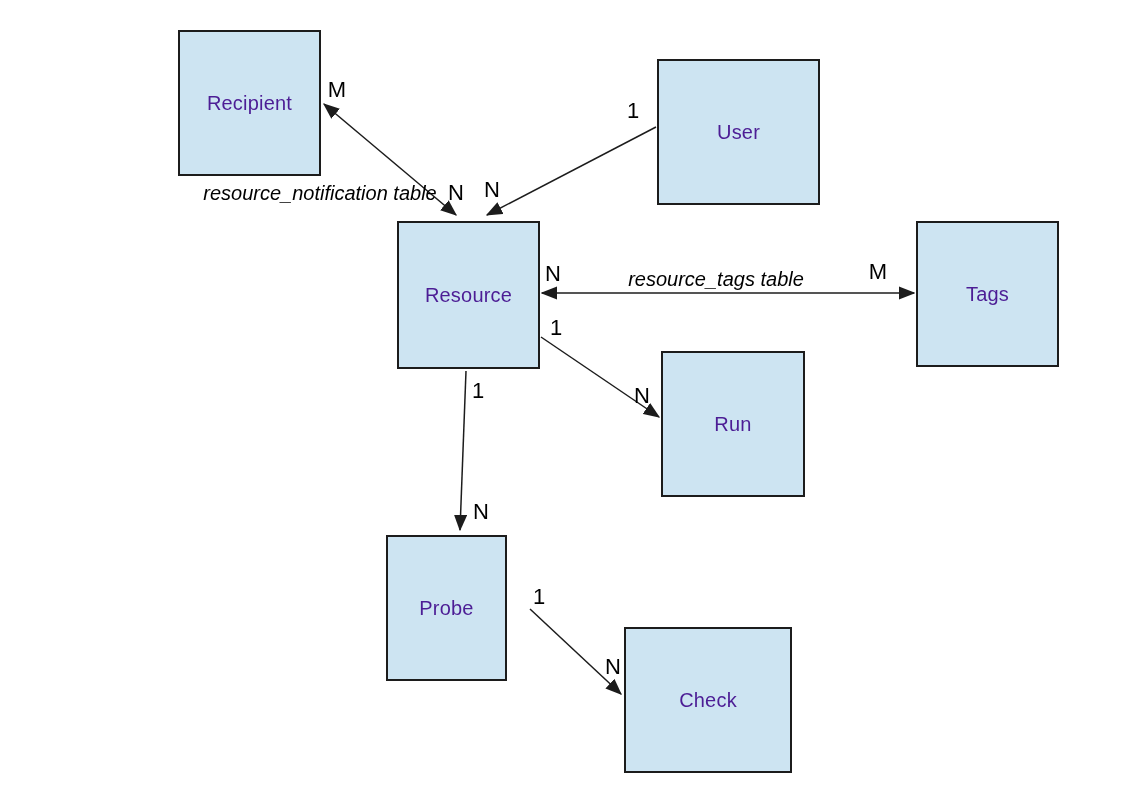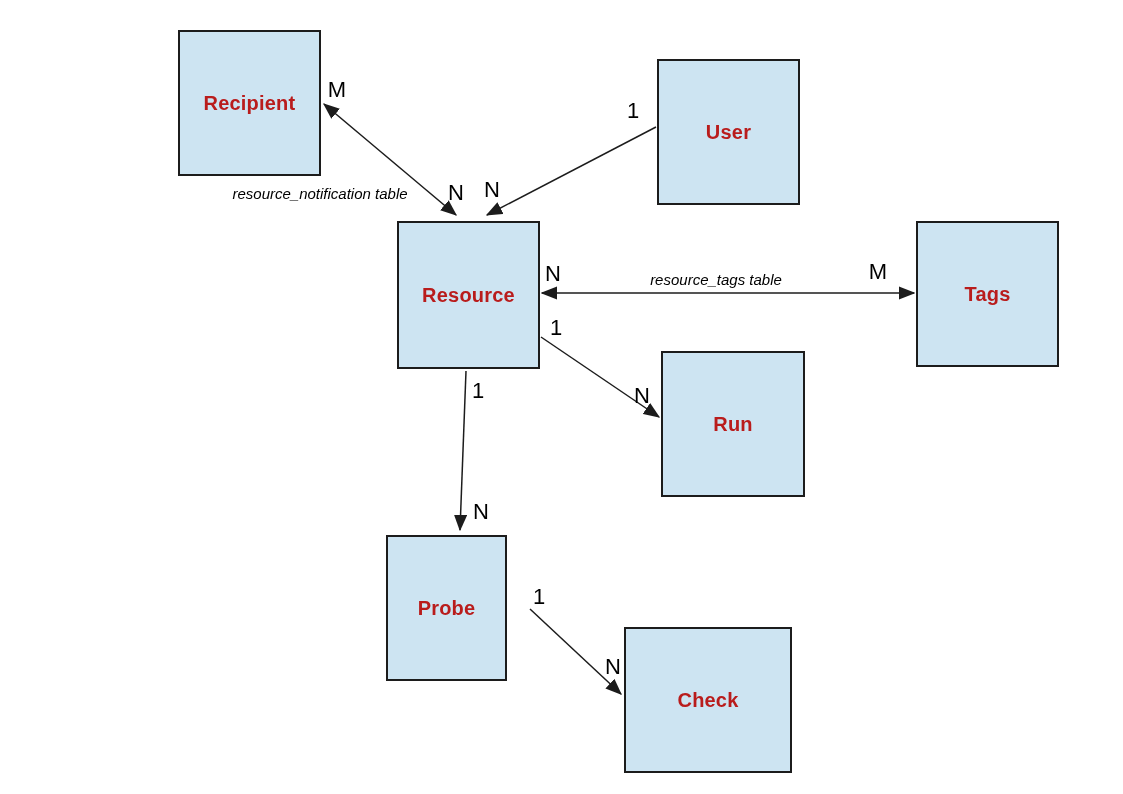--- a/index.html
+++ b/index.html
@@ -25,37 +25,37 @@
   .entity {
     position: absolute;
     background: #cde4f2;
     border: 2px solid #1c1c1c;
     box-sizing: border-box;
     display: flex;
     align-items: center;
     justify-content: center;
   }
   .entity-label {
-    font-weight: bold;
+    font-weight: normal;
     font-size: 20px;
-    color: #b91c1c;
+    color: #4c1d95;
     letter-spacing: 0.2px;
   }
   .card {
     position: absolute;
     transform: translate(-50%, -50%);
     font-size: 22px;
     color: #000000;
     white-space: nowrap;
   }
   .annotation {
     position: absolute;
     transform: translate(-50%, -50%);
     font-style: italic;
-    font-size: 15px;
+    font-size: 20px;
     color: #000000;
     white-space: nowrap;
   }
 </style>
 </head>
 <body>
 
 <div class="canvas">
 
   <svg class="connectors" viewBox="0 0 1123 794" xmlns="http://www.w3.org/2000/svg">
@@ -75,21 +75,21 @@
 
     <line x1="466" y1="371" x2="460" y2="530" stroke="#1c1c1c" stroke-width="1.5" marker-end="url(#arrow)"></line>
 
     <line x1="530" y1="609" x2="621" y2="694" stroke="#1c1c1c" stroke-width="1.5" marker-end="url(#arrow)"></line>
   </svg>
 
   <div class="entity" style="left:178px; top:30px; width:143px; height:146px;">
     <span class="entity-label">Recipient</span>
   </div>
 
-  <div class="entity" style="left:657px; top:59px; width:143px; height:146px;">
+  <div class="entity" style="left:657px; top:59px; width:163px; height:146px;">
     <span class="entity-label">User</span>
   </div>
 
   <div class="entity" style="left:397px; top:221px; width:143px; height:148px;">
     <span class="entity-label">Resource</span>
   </div>
 
   <div class="entity" style="left:916px; top:221px; width:143px; height:146px;">
     <span class="entity-label">Tags</span>
   </div>

